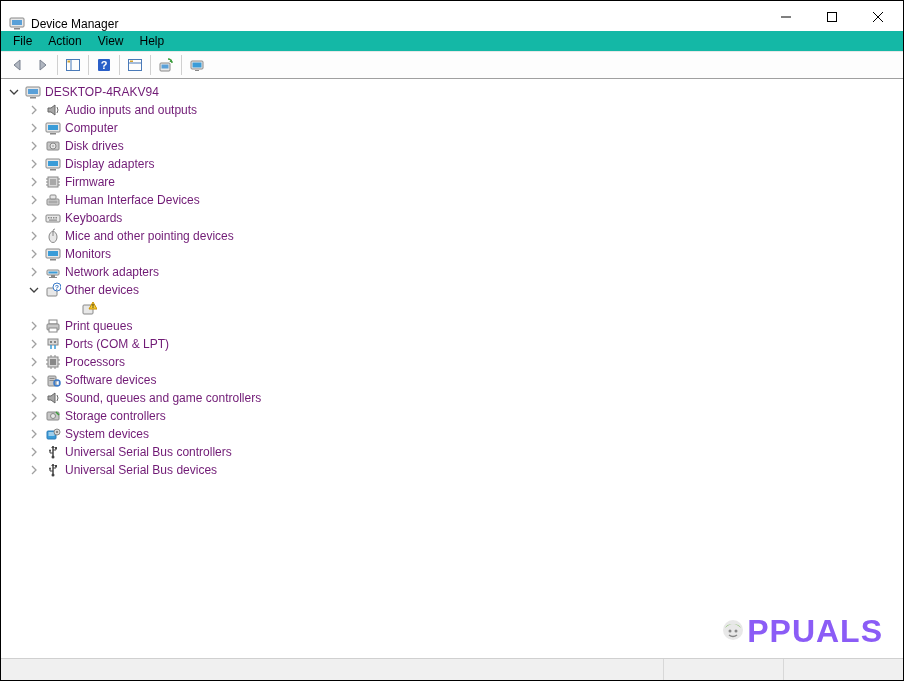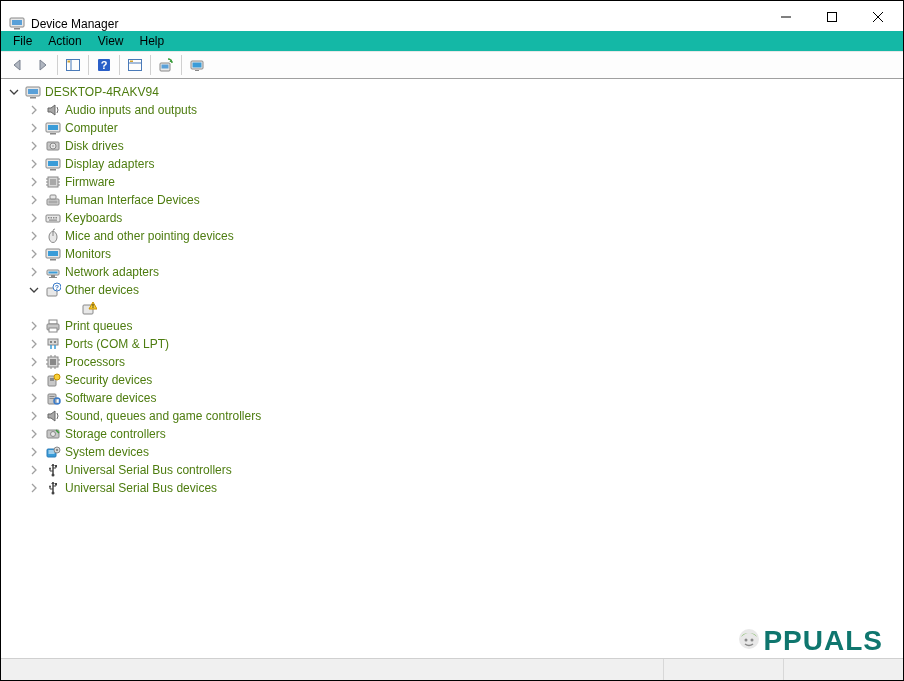--- a/index.html
+++ b/index.html
@@ -81,39 +81,39 @@
       display: flex; align-items: center; justify-content: center;
       margin-right: 2px;
       color: #6a6a6a;
     }
     .expander svg { display:block; }
     .node-icon {
       width: 16px; height: 16px;
       margin: 0 4px 0 2px;
       display: flex; align-items: center; justify-content: center;
     }
-    .node-label { color: #4d7c0f; }
+    .node-label { color: #701a75; }
     .children { padding-left: 20px; }
     .children-lv2 { padding-left: 36px; }
     
     .statusbar {
       height: 22px;
       border-top: 1px solid #d0d0d0;
       background: #f0f0f0;
       display: flex;
     }
     .status-cell { border-left: 1px solid #d8d8d8; width: 120px; height:100%; }
     .status-cell:first-child { flex: 1; border-left: none; }
     
     .watermark {
       position: absolute;
-      right: 20px; bottom: 1px;
-      font-size: 28px;
+      right: 20px; bottom: 8px;
+      font-size: 32px;
       font-weight: 800;
-      color: #0f766e;
+      color: #8b5cf6;
       letter-spacing: 1px;
       font-family: Arial, sans-serif;
       pointer-events: none;
       display:flex; align-items:center;
     }
     .watermark .wm-logo { width:32px; height:32px; margin-right:-2px; }
   </style>
 </head>
 <body>
 
@@ -467,35 +467,20 @@
           </div>
           <div class="node-row">
             <span class="expander">
               <svg width="10" height="10" viewBox="0 0 10 10">
                 <path d="M3 1 L7 5 L3 9" fill="none" stroke="#a0a0a0" stroke-width="1.3"></path>
               </svg>
             </span>
             <span class="node-icon">
               <svg width="16" height="16" viewBox="0 0 16 16">
                 <rect x="3" y="4" width="8" height="10" rx="1" fill="#c8c8c8" stroke="#888"></rect>
-                <rect x="5" y="6" width="4" height="3" fill="#888"></rect>
-                <circle cx="12" cy="5" r="3" fill="#f8d038" stroke="#c89000"></circle>
-              </svg>
-            </span>
-            <span class="node-label">Security devices</span>
-          </div>
-          <div class="node-row">
-            <span class="expander">
-              <svg width="10" height="10" viewBox="0 0 10 10">
-                <path d="M3 1 L7 5 L3 9" fill="none" stroke="#a0a0a0" stroke-width="1.3"></path>
-              </svg>
-            </span>
-            <span class="node-icon">
-              <svg width="16" height="16" viewBox="0 0 16 16">
-                <rect x="3" y="4" width="8" height="10" rx="1" fill="#c8c8c8" stroke="#888"></rect>
                 <rect x="4.5" y="6" width="5" height="1" fill="#888"></rect>
                 <rect x="4.5" y="8" width="5" height="1" fill="#888"></rect>
                 <circle cx="12" cy="11" r="3" fill="none" stroke="#3a7ac8" stroke-width="1.5"></circle>
                 <path d="M12 8 L12 9.5 M12 12.5 L12 14 M9 11 L10.5 11 M13.5 11 L15 11" stroke="#3a7ac8"></path>
               </svg>
             </span>
             <span class="node-label">Software devices</span>
           </div>
           <div class="node-row">
             <span class="expander">

